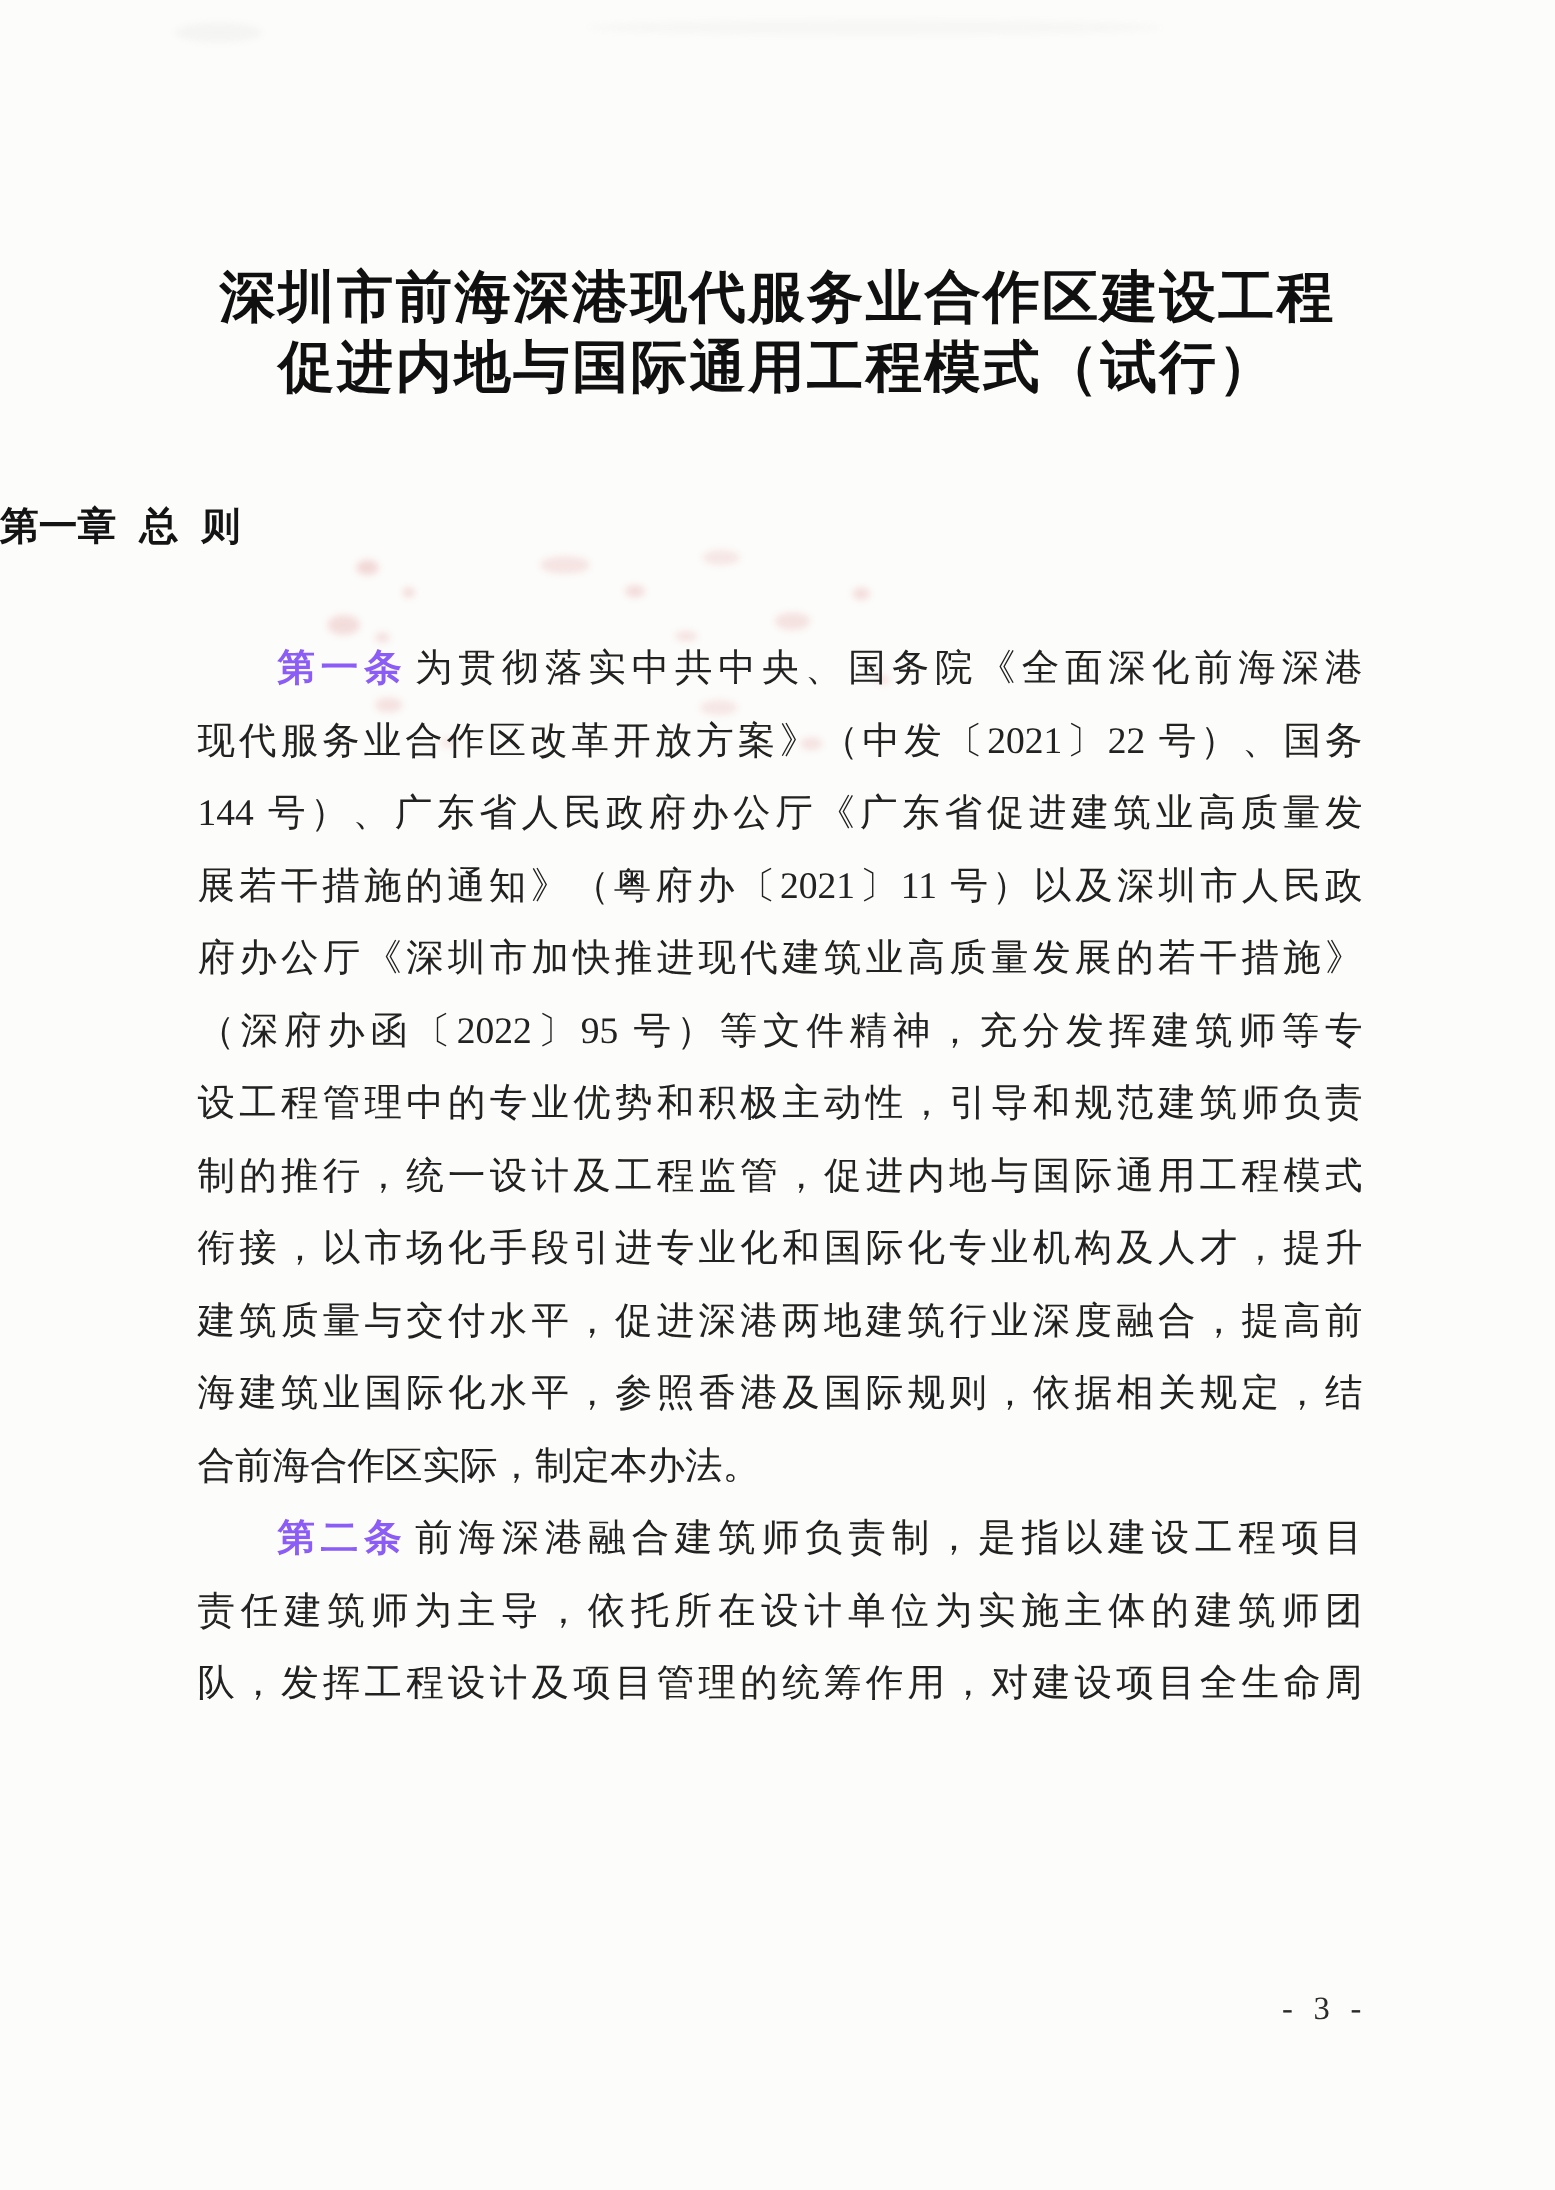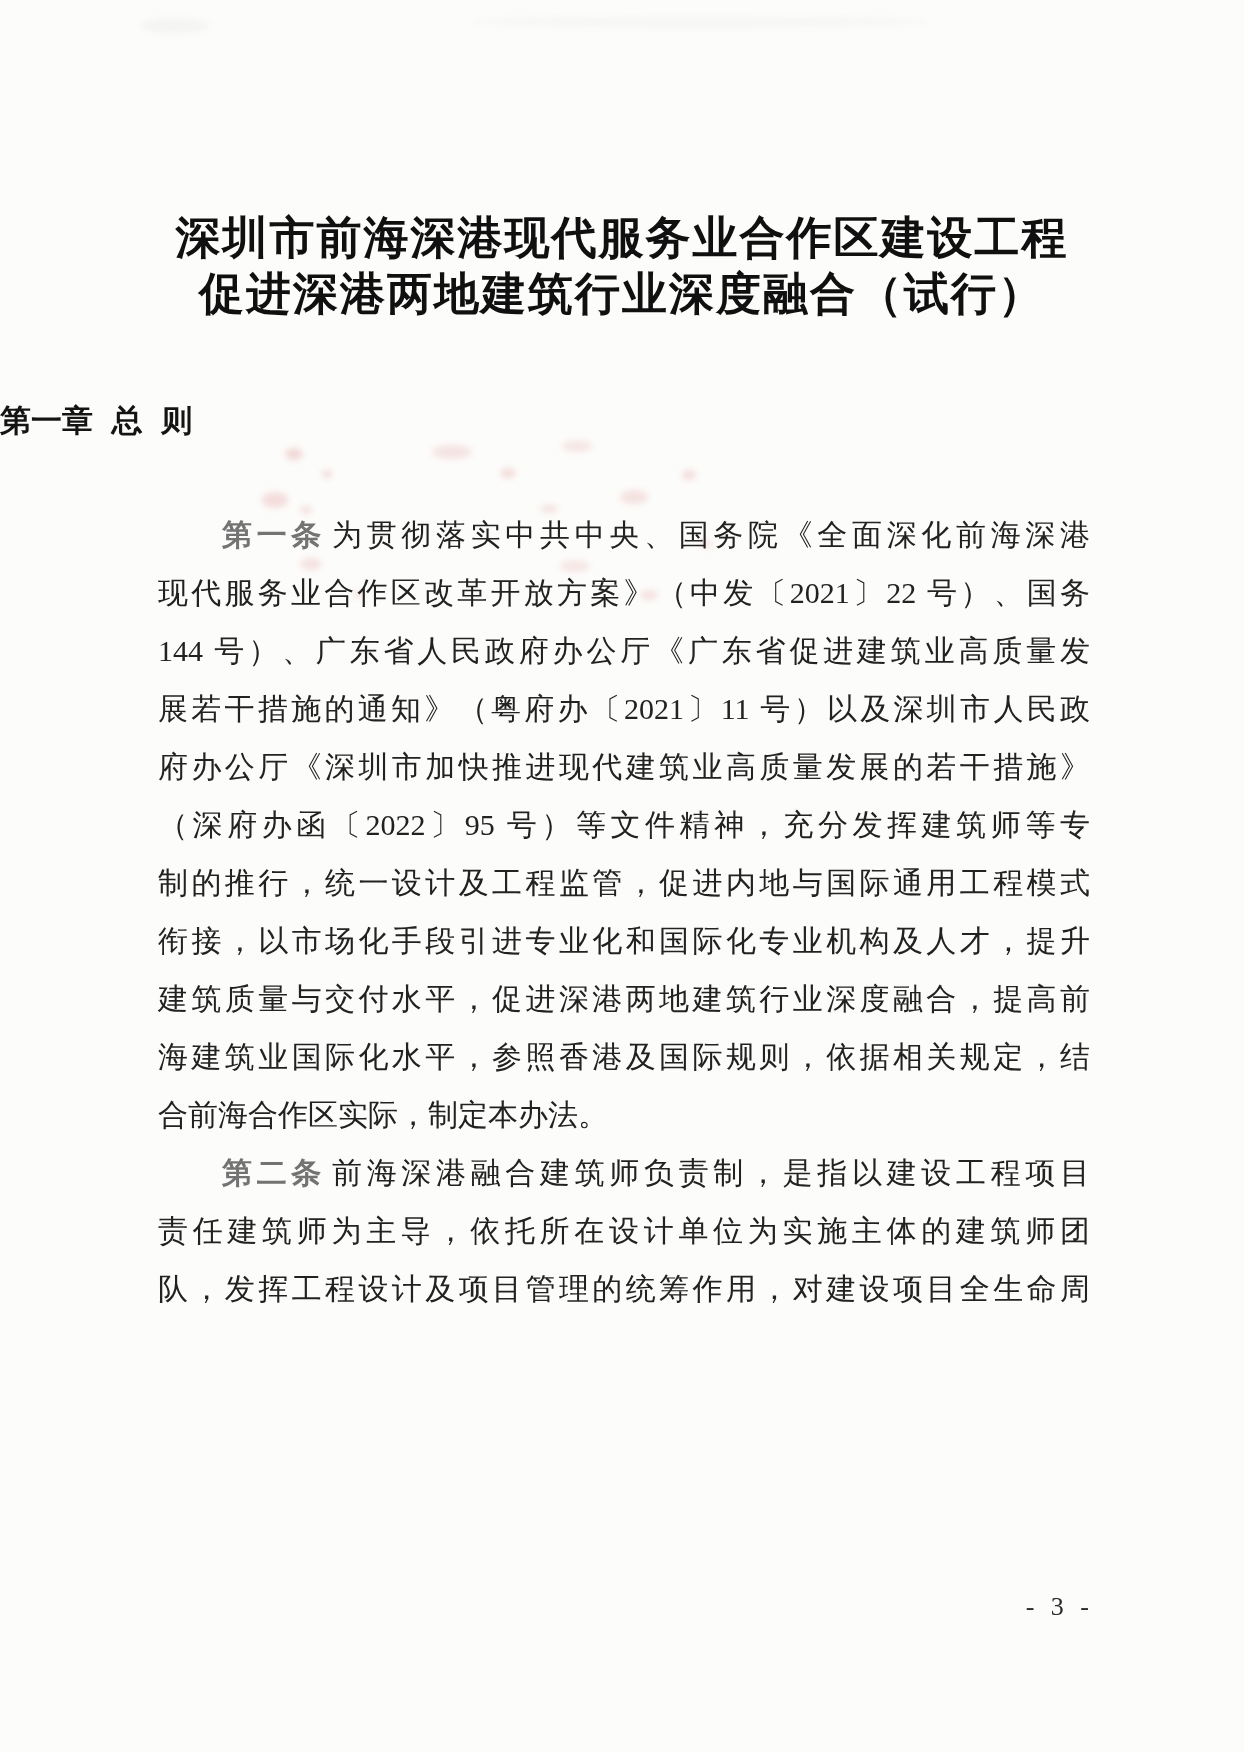--- a/index.html
+++ b/index.html
@@ -46,21 +46,21 @@
     line-height: 58px;
     color: #222;
   }
   .line { height: 58px; overflow: hidden; }
   .line.just { text-align: justify; text-align-last: justify; }
   .line.indent { padding-left: 64px; }
   .lead {
     font-family: "Liberation Sans", "DejaVu Sans", sans-serif;
     font-weight: 700;
     margin-right: 6px;
-    color: #737373;
+    color: #8b5cf6;
   }
   .page-number {
     position: absolute;
     top: 1592px;
     right: 150px;
     font-size: 26px;
     letter-spacing: 5px;
     color: #2a2a2a;
     font-family: "Liberation Serif", "DejaVu Serif", serif;
   }
@@ -86,32 +86,33 @@
       <div class="speckle" style="left: 560px; top: 560px; width: 30px; height: 12px; background: rgb(217, 133, 133); opacity: 0.18;"></div>
       <div class="speckle" style="left: 640px; top: 590px; width: 18px; height: 10px; background: rgb(217, 133, 133); opacity: 0.22;"></div>
       <div class="speckle" style="left: 352px; top: 590px; width: 14px; height: 8px; background: rgb(217, 133, 133); opacity: 0.18;"></div>
       <div class="speckle" style="left: 700px; top: 540px; width: 12px; height: 8px; background: rgb(217, 133, 133); opacity: 0.2;"></div>
       <div class="speckle" style="left: 140px; top: 18px; width: 70px; height: 16px; background: rgb(154, 154, 154); opacity: 0.07;"></div>
       <div class="speckle" style="left: 470px; top: 16px; width: 460px; height: 12px; background: rgb(154, 154, 154); opacity: 0.05;"></div>
     </div>
 
   <div class="title-block">
     <div>深圳市前海深港现代服务业合作区建设工程</div>
-    <div>促进深港两地建筑行业深度融合（试行）</div>
+    <div>促进内地与国际通用工程模式（试行）</div>
   </div>
 
   <div class="chapter-heading">第一章 总 则</div>
 
   <div class="doc-body">
       <div class="line just indent"><span class="lead">第一条</span>为贯彻落实中共中央、国务院《全面深化前海深港</div>
       <div class="line just">现代服务业合作区改革开放方案》（中发〔2021〕22 号）、国务</div>
       <div class="line just">144 号）、广东省人民政府办公厅《广东省促进建筑业高质量发</div>
       <div class="line just">展若干措施的通知》（粤府办〔2021〕11 号）以及深圳市人民政</div>
       <div class="line just">府办公厅《深圳市加快推进现代建筑业高质量发展的若干措施》</div>
       <div class="line just">（深府办函〔2022〕95 号）等文件精神，充分发挥建筑师等专</div>
+      <div class="line just">设工程管理中的专业优势和积极主动性，引导和规范建筑师负责</div>
       <div class="line just">制的推行，统一设计及工程监管，促进内地与国际通用工程模式</div>
       <div class="line just">衔接，以市场化手段引进专业化和国际化专业机构及人才，提升</div>
       <div class="line just">建筑质量与交付水平，促进深港两地建筑行业深度融合，提高前</div>
       <div class="line just">海建筑业国际化水平，参照香港及国际规则，依据相关规定，结</div>
       <div class="line">合前海合作区实际，制定本办法。</div>
       <div class="line just indent"><span class="lead">第二条</span>前海深港融合建筑师负责制，是指以建设工程项目</div>
       <div class="line just">责任建筑师为主导，依托所在设计单位为实施主体的建筑师团</div>
       <div class="line just">队，发挥工程设计及项目管理的统筹作用，对建设项目全生命周</div>
     </div>
 

